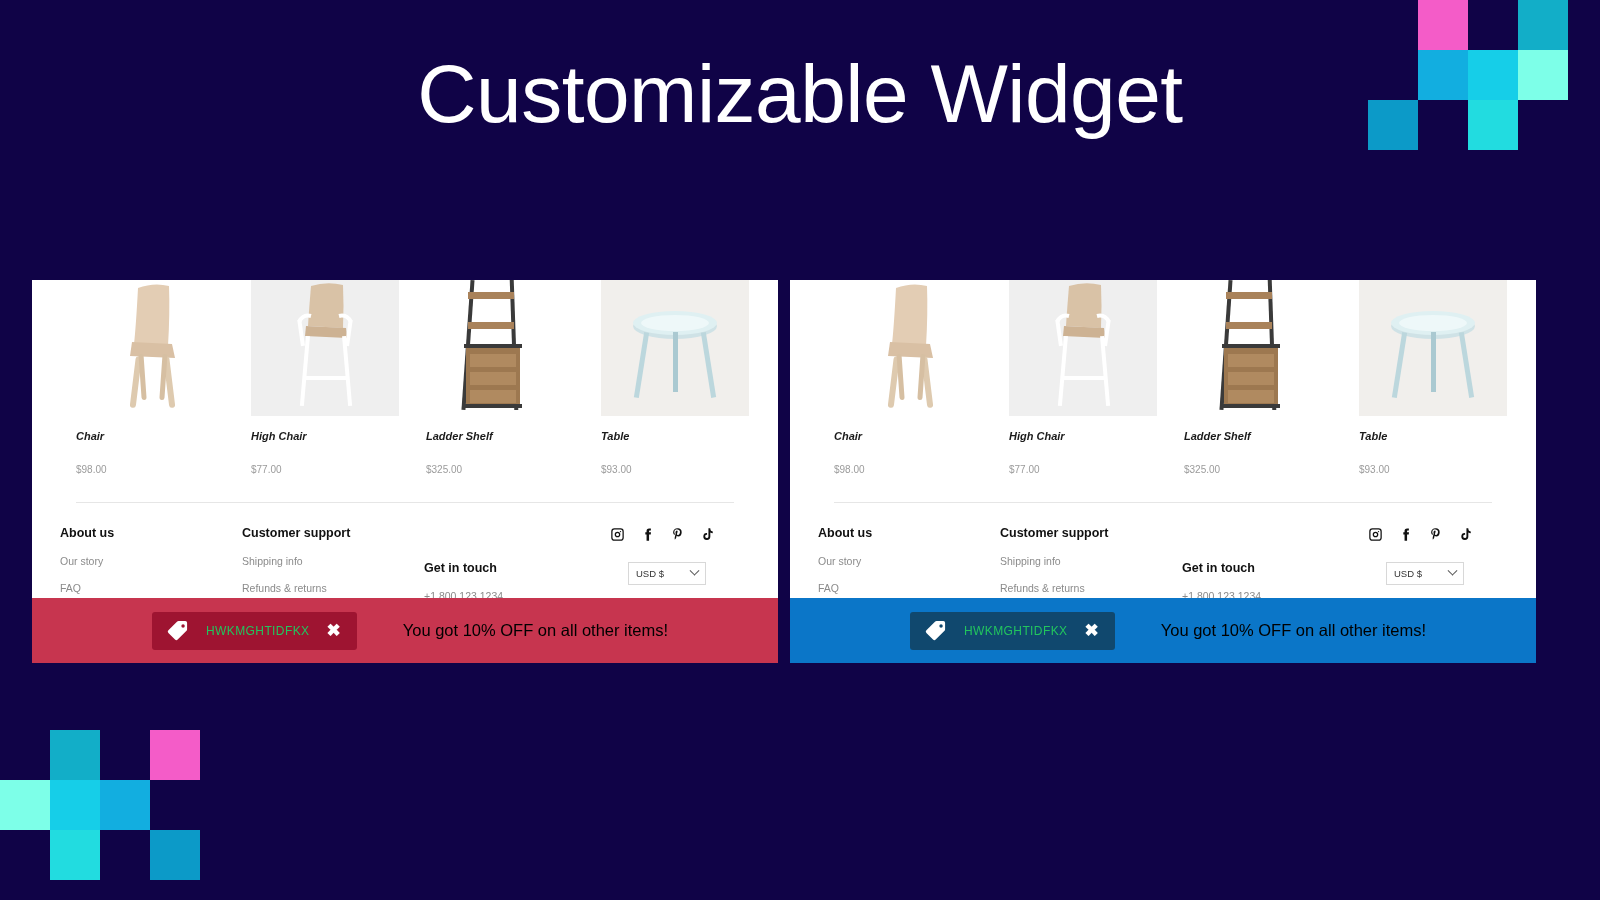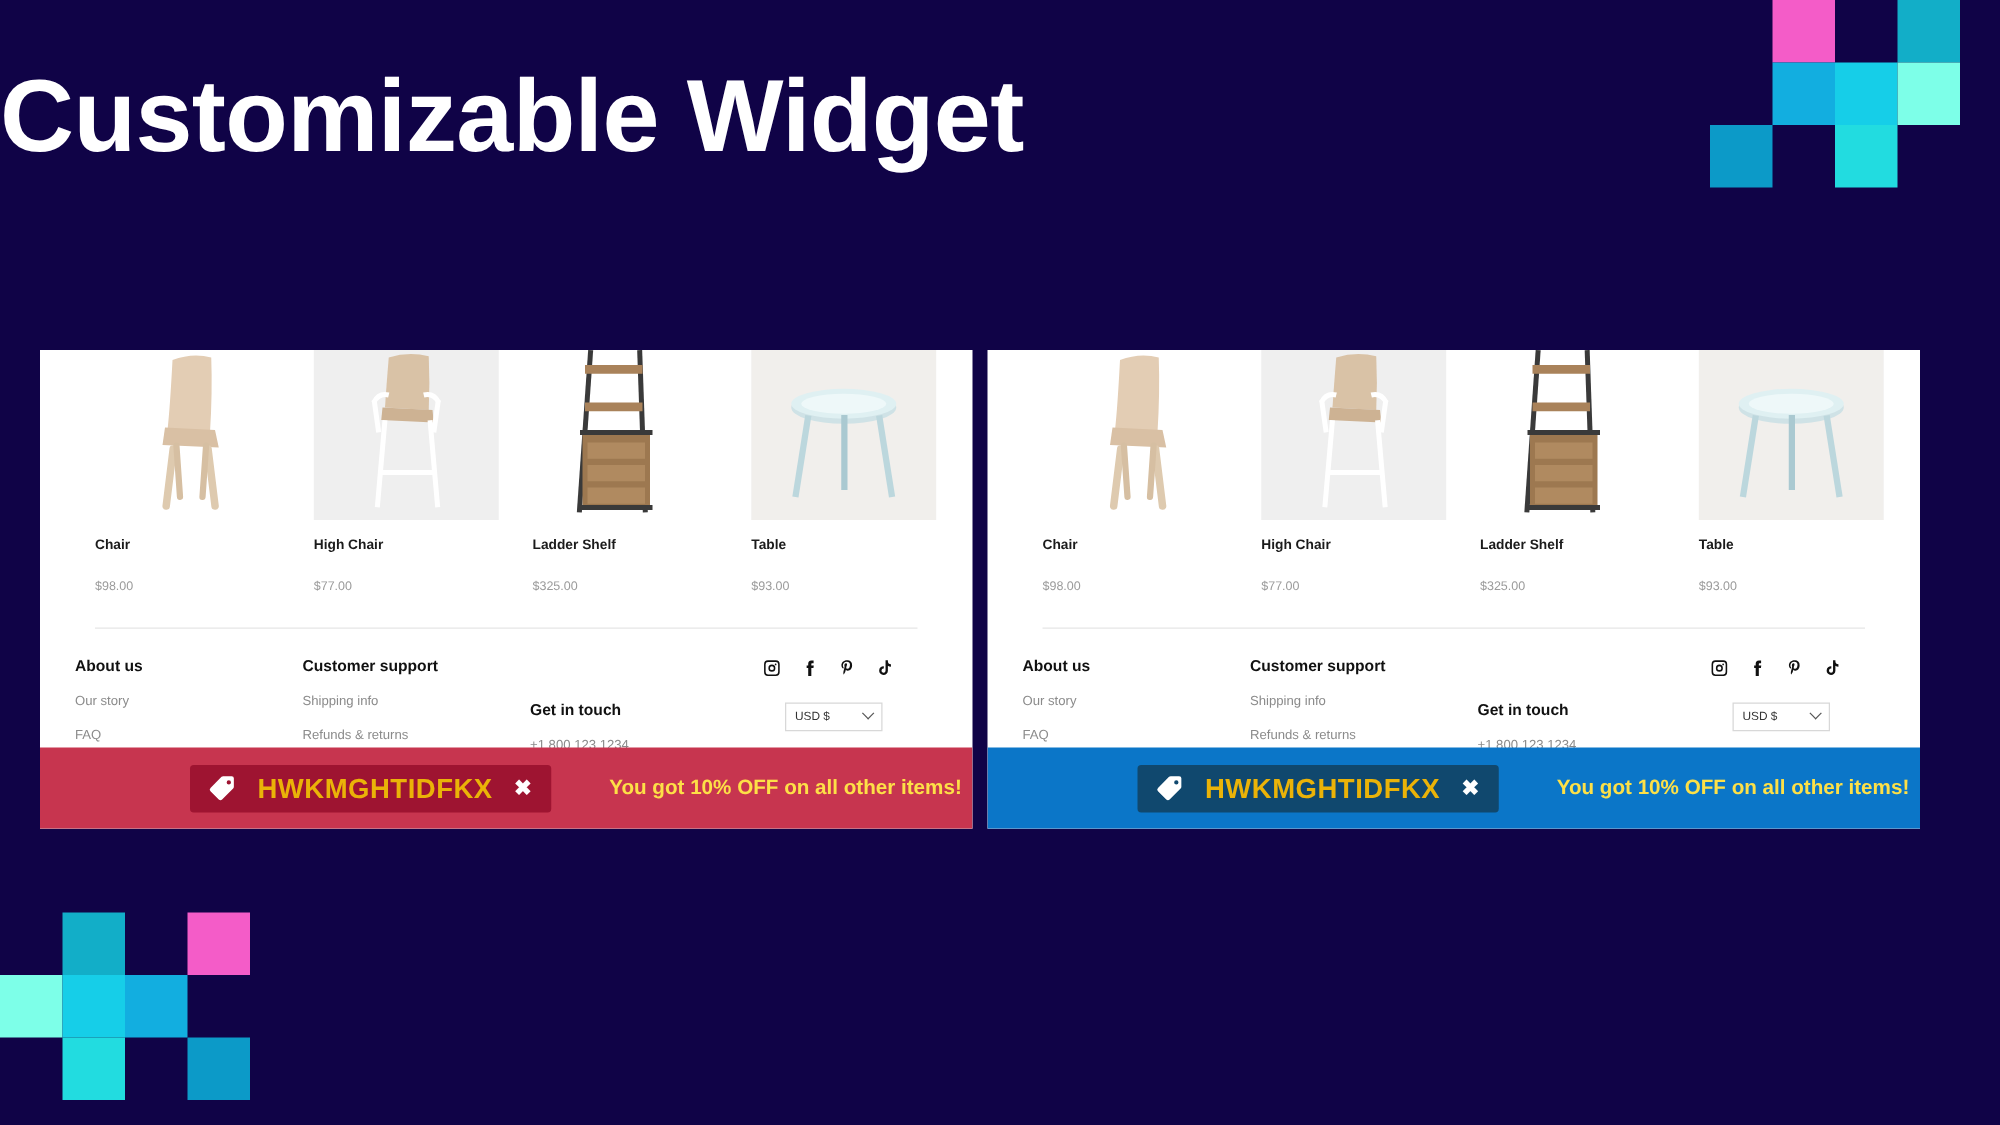--- a/index.html
+++ b/index.html
@@ -13,43 +13,43 @@
 
   
   .deco { position: absolute; display: grid; }
   .deco div { width: 100%; height: 100%; }
   .deco-tr { top: 0; left: 1368px; grid-template-columns: repeat(4, 50px); grid-template-rows: repeat(3, 50px); }
   .deco-bl { top: 730px; left: 0; grid-template-columns: repeat(4, 50px); grid-template-rows: repeat(3, 50px); }
 
   
   .page-title {
     position: absolute; top: 44px; left: 0; width: 1600px;
-    text-align: left; color: #ffffff;
-    font-size: 82px; font-weight: 700; letter-spacing: -0.5px;
+    text-align: center; color: #ffffff;
+    font-size: 82px; font-weight: 400; letter-spacing: -0.5px;
     line-height: 100px; white-space: nowrap;
   }
 
   
   .card {
     position: absolute; top: 280px; height: 383px;
     background: #ffffff; overflow: hidden;
   }
   .card-left  { left: 32px;  width: 746px; }
   .card-right { left: 790px; width: 746px; }
 
   .products { display: flex; padding: 0 44px; gap: 27px; }
   .product { width: 148px; }
   .card-right .product { width: 148px; }
   .thumb {
     width: 148px; height: 136px;
     background: #f4f4f4; position: relative; overflow: hidden;
   }
   .thumb.plain { background: #ffffff; }
   .pinfo { padding-top: 13px; }
-  .pname { font-size: 11px; font-weight: bold; color: #1b1b1b; line-height: 14px; }
+  .pname { font-size: 11px; font-weight: bold; color: #1b1b1b; line-height: 14px; font-style: italic; }
   .pprice { font-size: 10px; color: #9b9b9b; margin-top: 20px; line-height: 13px; }
 
   .divider { margin: 26px 44px 0; height: 1px; background: #e6e6e6; }
 
   .footer { display: flex; padding: 22px 28px 0; position: relative; }
   .fcol { width: 182px; }
   .fcol.touch { width: 180px; margin-top: 35px; }
   .fhead { font-size: 12.5px; font-weight: bold; color: #111; line-height: 16px; }
   .flink { font-size: 10.5px; color: #8b8b8b; margin-top: 13px; line-height: 14px; white-space: nowrap; }
   .fcol .flink:first-of-type { margin-top: 16px; }
@@ -68,23 +68,23 @@
   
   .banner {
     position: absolute; left: 0; bottom: 0; width: 100%; height: 65px;
     display: flex; align-items: center; padding-left: 120px; gap: 46px;
   }
   .chip {
     display: flex; align-items: center; gap: 17px;
     height: 38px; padding: 0 16px 0 14px; border-radius: 3px;
   }
   .chip-tag svg { width: 23px; height: 23px; display: block; }
-  .chip-code { color: #eab308; font-size: 22px; font-weight: 700; letter-spacing: 0.4px; white-space: nowrap; }
+  .chip-code { color: #22c55e; font-size: 12px; font-weight: 400; letter-spacing: 0.4px; white-space: nowrap; }
   .chip-x { color: #fff; font-size: 17px; font-weight: bold; line-height: 1; cursor: pointer; }
-  .banner-msg { color: #fde047; font-size: 16.5px; font-weight: bold; white-space: nowrap; }
+  .banner-msg { color: #000000; font-size: 16.5px; font-weight: normal; white-space: nowrap; }
 </style>
 </head>
 <body style="background: rgb(16, 3, 71);">
 
 <div class="stage" style="background: rgb(16, 3, 71);">
 
   <div class="deco deco-tr" id="deco-tr">
       <div style="background: transparent;"></div>
       <div style="background: rgb(244, 92, 200);"></div>
       <div style="background: transparent;"></div>

